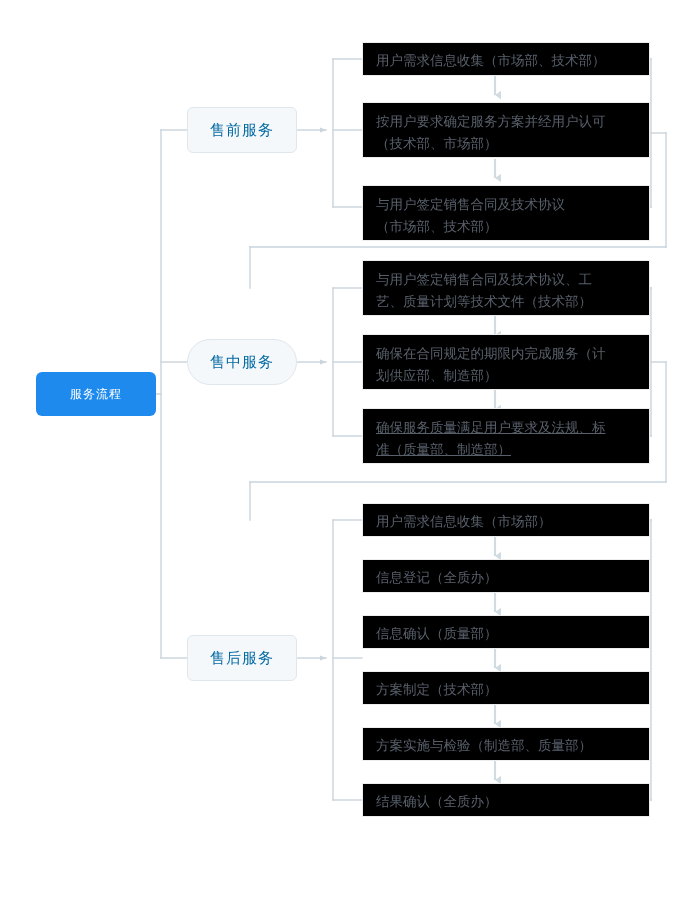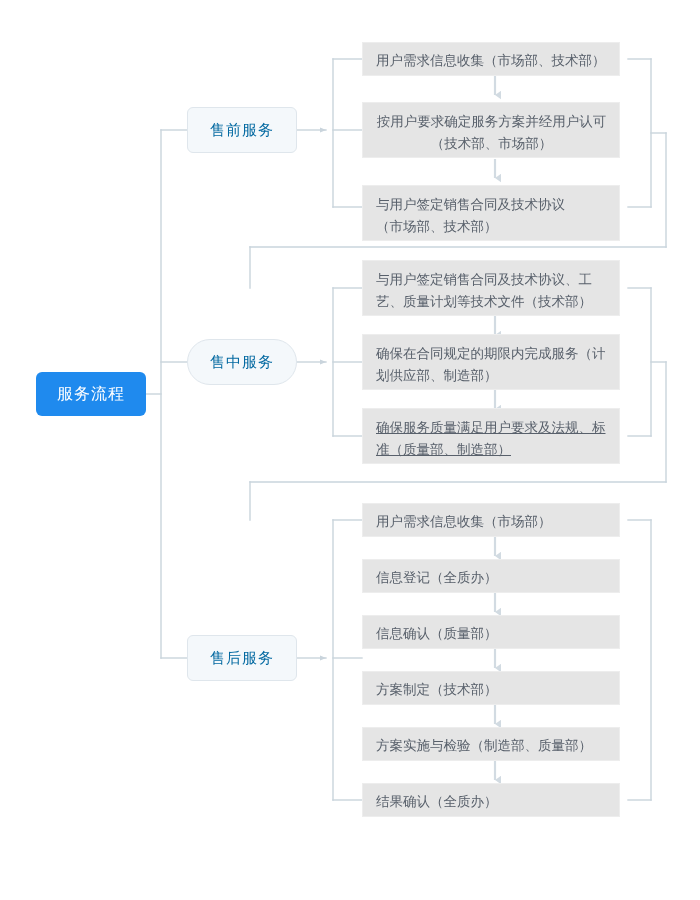--- a/index.html
+++ b/index.html
@@ -24,26 +24,26 @@
     width: 700px;
     height: 900px;
   }
 
   
   .root-node {
     position: absolute;
     box-sizing: border-box;
     left: 36px;
     top: 372px;
-    width: 110px;
+    width: 120px;
     height: 44px;
     border-radius: 6px;
     background: #1f8aee;
     color: #ffffff;
-    font-size: 16px;
+    font-size: 12px;
     letter-spacing: 1px;
     display: flex;
     align-items: center;
     justify-content: center;
     z-index: 3;
   }
 
   
   .branch-node {
     position: absolute;
@@ -61,22 +61,22 @@
     align-items: center;
     justify-content: center;
     z-index: 3;
   }
 
   
   .proc-box {
     position: absolute;
     box-sizing: border-box;
     left: 362px;
-    width: 258px;
-    background: #e5e5e5;
+    width: 288px;
+    background: #000000;
     border: 1px solid #ededed;
     color: #58606b;
     font-size: 13.5px;
     line-height: 22px;
     padding: 7px 12px 7px 13px;
     z-index: 2;
   }
   .proc-box.h1 { height: 34px; padding-top: 6px; }
   .proc-box.h2 { height: 56px; }
 </style>
@@ -171,21 +171,21 @@
   <div class="branch-node" style="top:339px;border-radius:23px;">
     <span>售中服务</span>
   </div>
   <div class="branch-node" style="top:635px;">
     <span>售后服务</span>
   </div>
 
   <div class="proc-box h1" style="top:42px;">
     <div>用户需求信息收集（市场部、技术部）</div>
   </div>
-  <div class="proc-box h2" style="top:102px;text-align:center;">
+  <div class="proc-box h2" style="top:102px;">
     <div>按用户要求确定服务方案并经用户认可</div>
     <div>（技术部、市场部）</div>
   </div>
   <div class="proc-box h2" style="top:185px;">
     <div>与用户签定销售合同及技术协议</div>
     <div>（市场部、技术部）</div>
   </div>
 
   <div class="proc-box h2" style="top:260px;">
     <div>与用户签定销售合同及技术协议、工</div>

